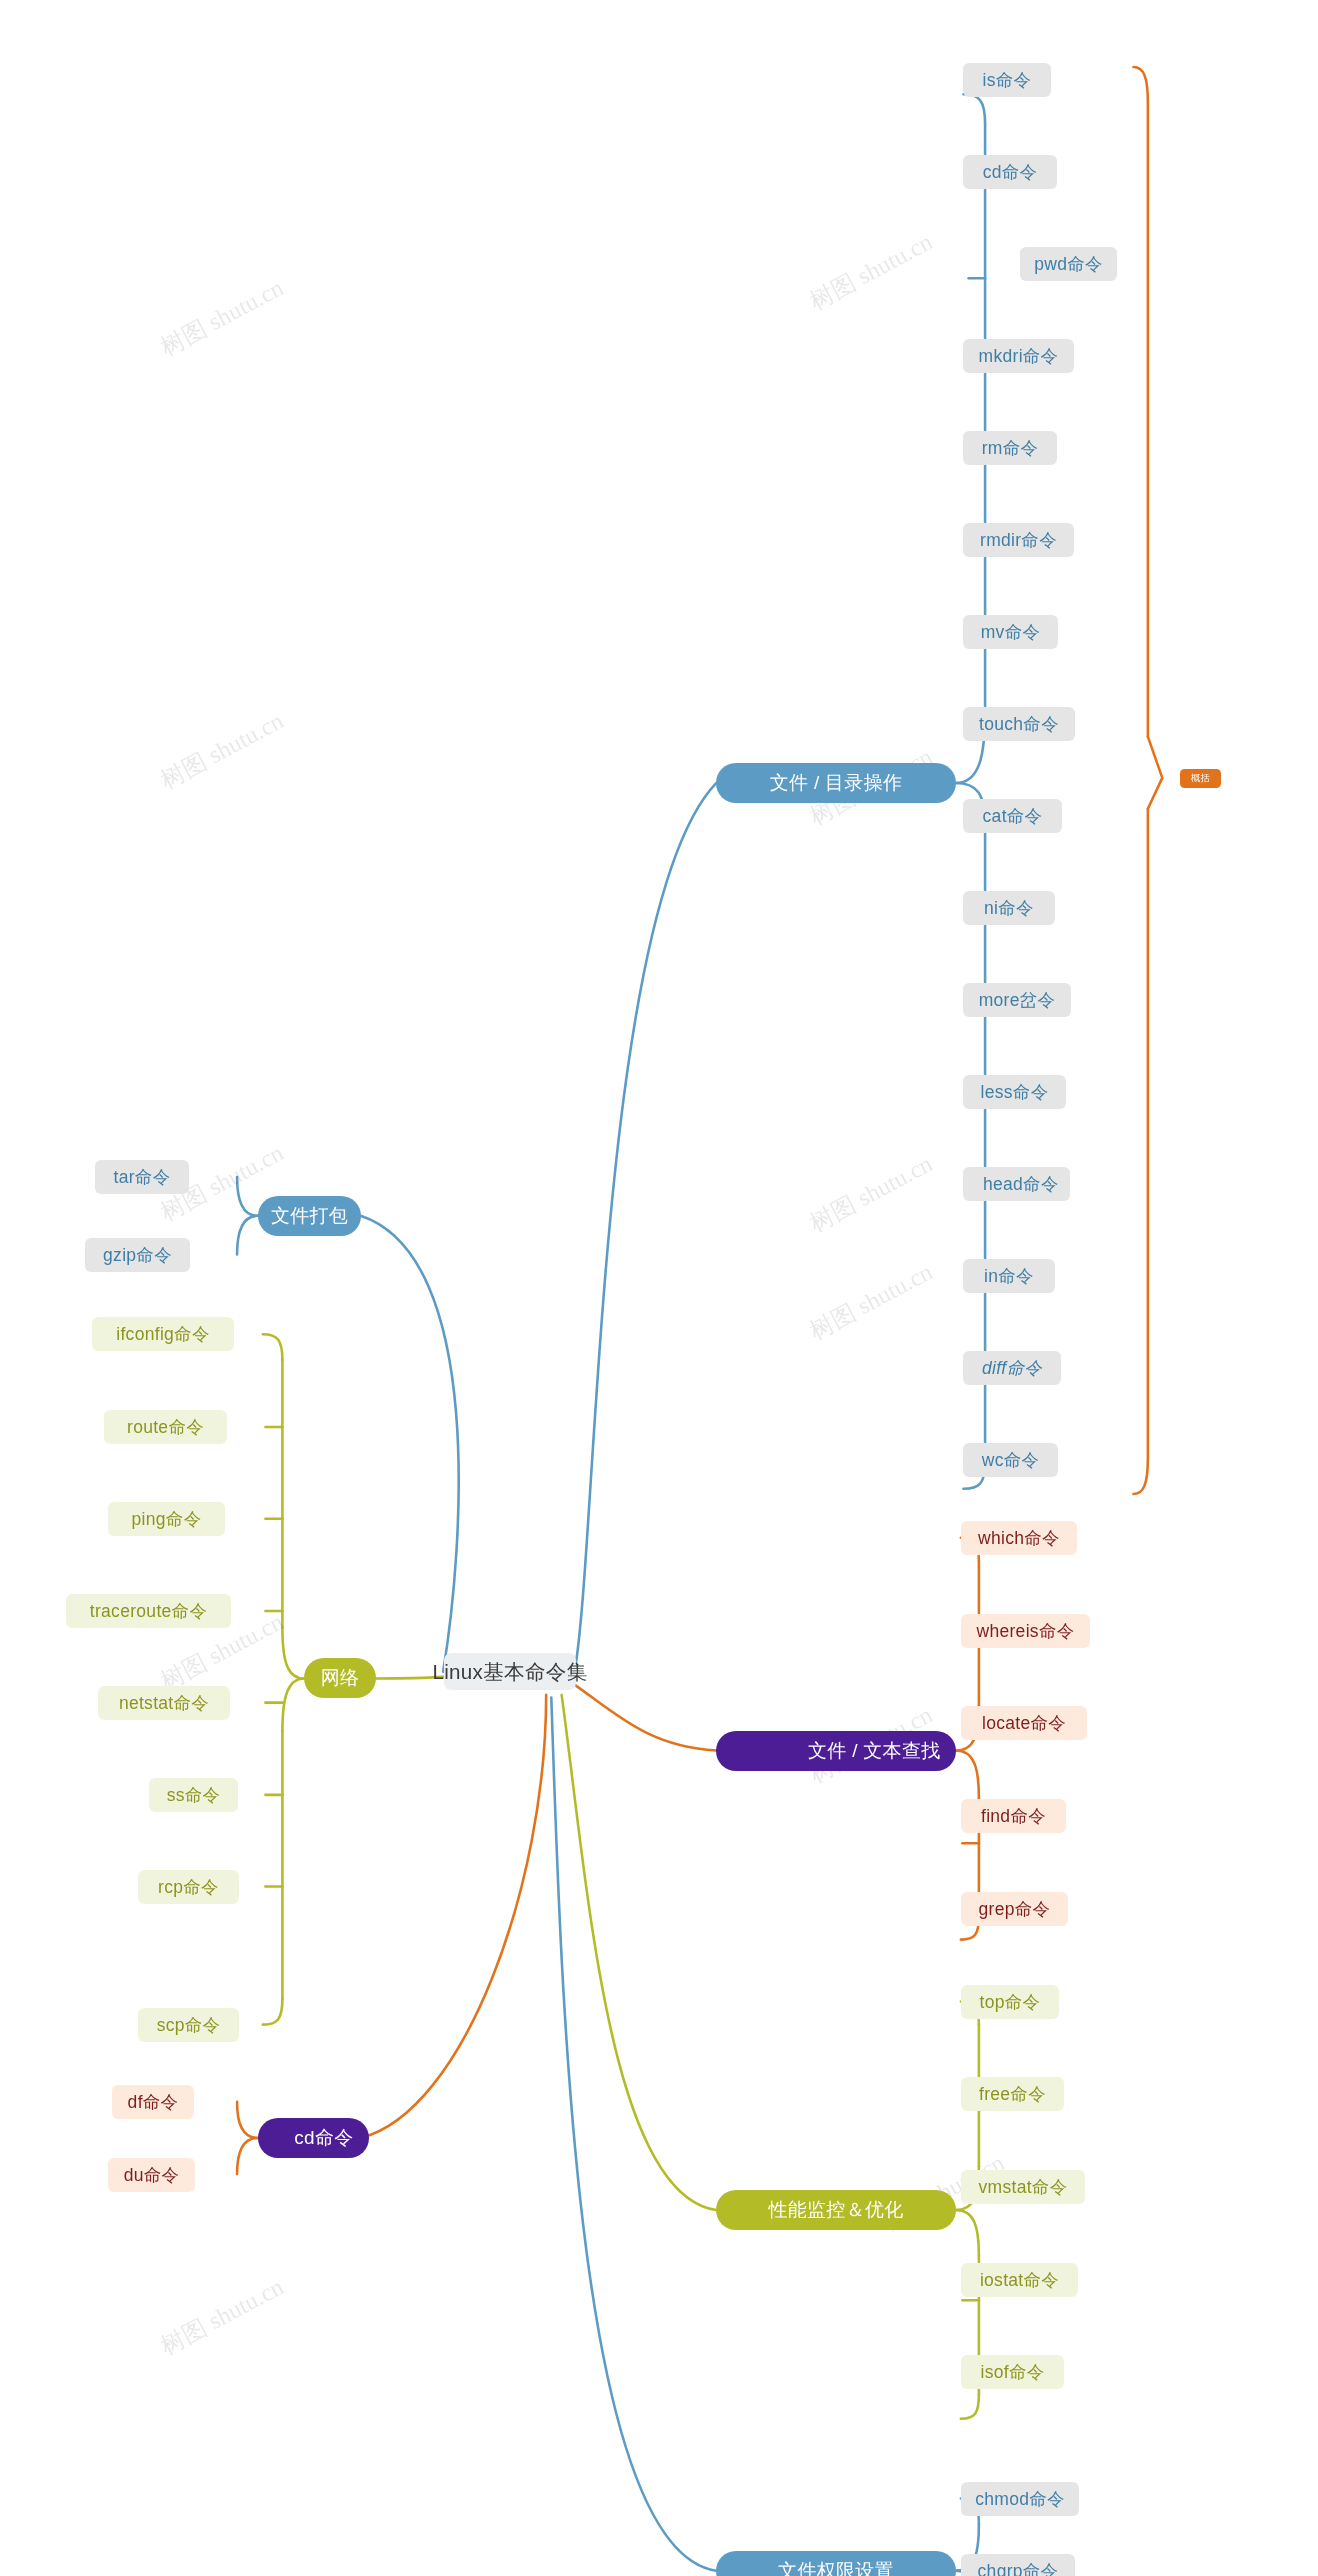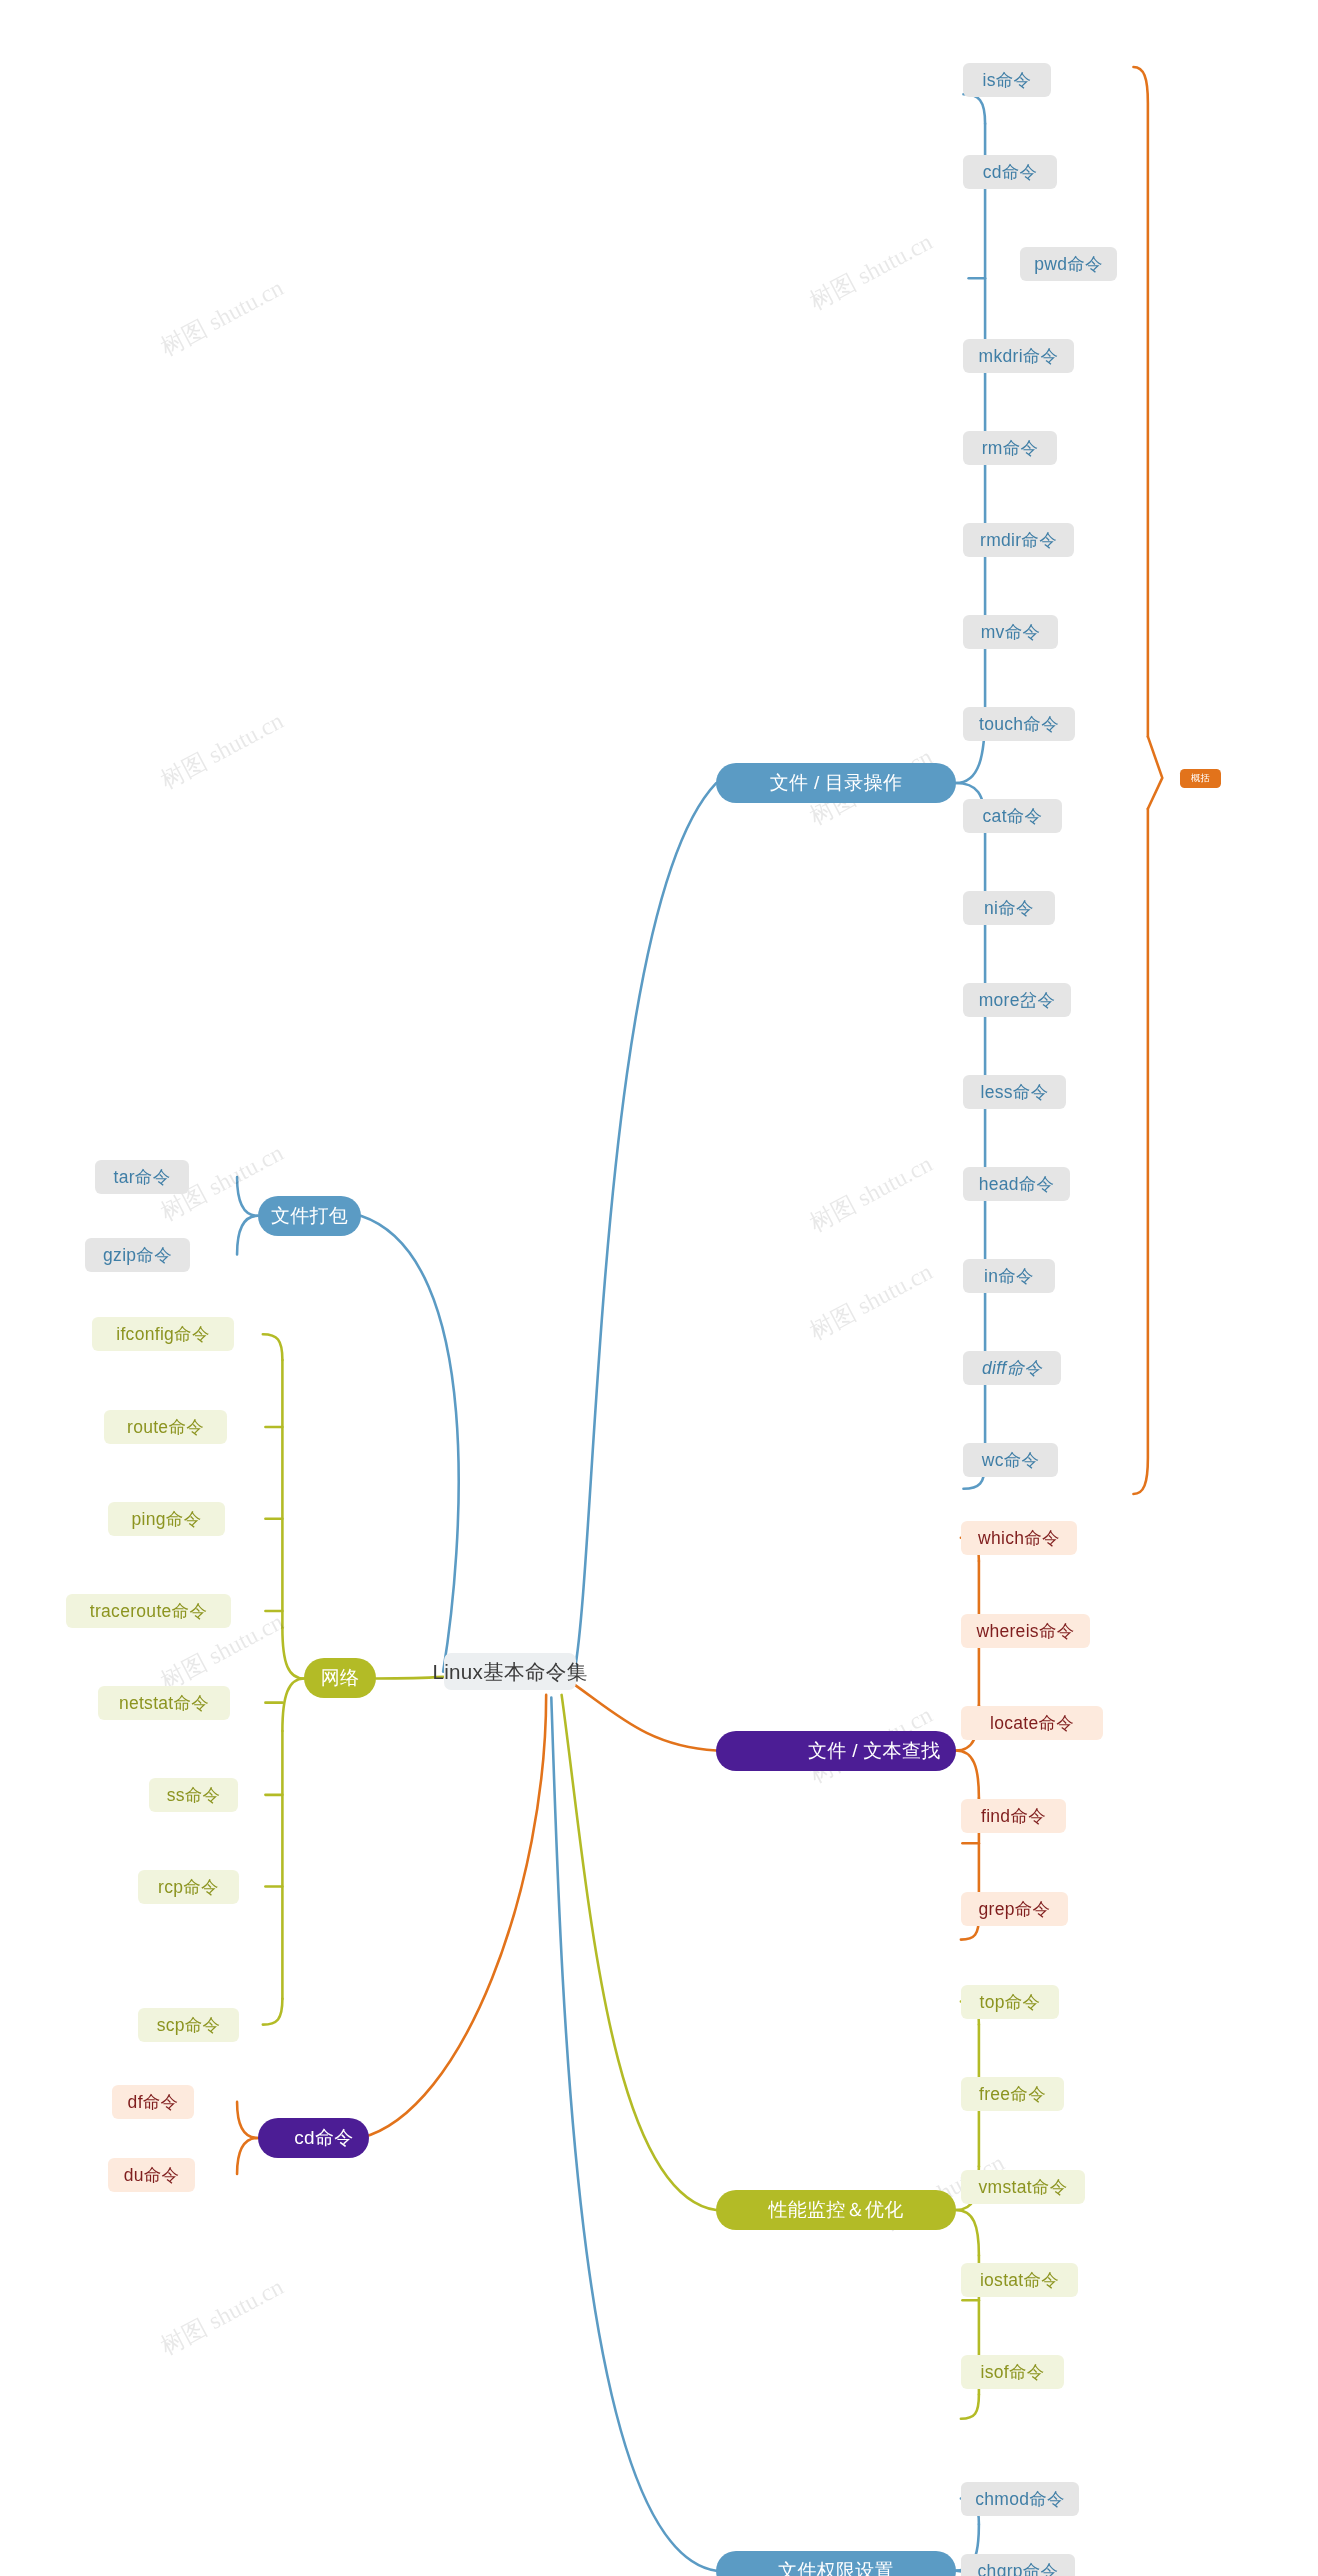--- a/index.html
+++ b/index.html
@@ -228,21 +228,21 @@
     </div>
   <div class="node leaf blue" style="left:963px; top:891px; width:92px;">
     <span>ni命令</span>
     </div>
   <div class="node leaf blue" style="left:963px; top:983px; width:108px;">
     <span>more岔令</span>
     </div>
   <div class="node leaf blue" style="left:963px; top:1075px; width:103px;">
     <span>less命令</span>
     </div>
-  <div class="node leaf blue" style="left:963px; top:1167px; width:107px;">
+  <div class="node leaf blue" style="left:963px; top:1167px; width:107px;justify-content:flex-end;">
     <span>head命令</span>
     </div>
   <div class="node leaf blue" style="left:963px; top:1259px; width:92px;">
     <span>in命令</span>
     </div>
   <div class="node leaf blue" style="left:963px; top:1351px; width:98px;font-style:italic;">
     <span>diff命令</span>
     </div>
   <div class="node leaf blue" style="left:963px; top:1443px; width:95px;">
     <span>wc命令</span>
@@ -298,21 +298,21 @@
 
   <div class="node cat orange" style="left:716px; top:1731px; width:240px;">
     <span>文件 / 文本查找</span>
   </div>
   <div class="node leaf orange" style="left:961px; top:1521px; width:116px;">
     <span>which命令</span>
     </div>
   <div class="node leaf orange" style="left:961px; top:1614px; width:129px;">
     <span>whereis命令</span>
     </div>
-  <div class="node leaf orange" style="left:961px; top:1706px; width:142px;justify-content:center;">
+  <div class="node leaf orange" style="left:961px; top:1706px; width:126px;justify-content:center;">
     <span>locate命令</span>
     </div>
   <div class="node leaf orange" style="left:961px; top:1799px; width:105px;">
     <span>find命令</span>
     </div>
   <div class="node leaf orange" style="left:961px; top:1892px; width:107px;">
     <span>grep命令</span>
     </div>
 
   <div class="node cat olive" style="left:716px; top:2190px; width:240px;">

